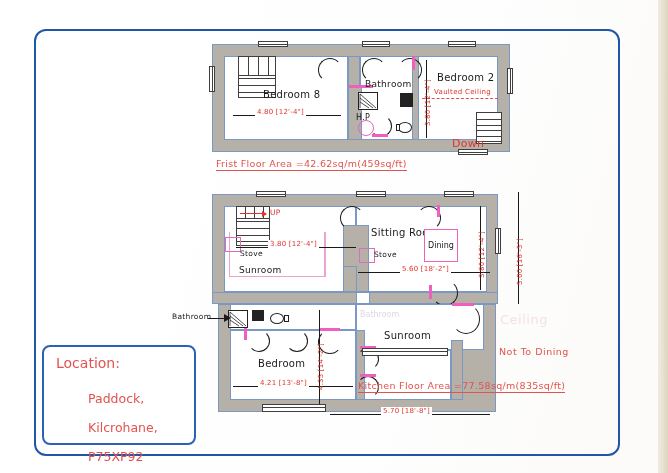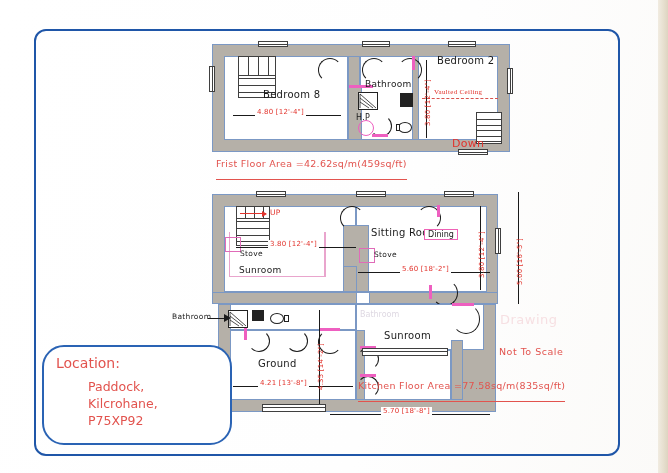--- a/index.html
+++ b/index.html
@@ -97,21 +97,21 @@
   .lbl.big { font-size: 10px; }
   .lbl.red {
     color: #e2332c;
   }
   .boxlbl {
     position: absolute;
     white-space: nowrap;
     font-size: 8px;
     color: #1a1a1a;
     border: 1px solid #ef62b6;
-    padding: 0 3px;
+    padding: 11px 3px;
     background: #fff;
   }
   .dim {
     position: absolute;
     white-space: nowrap;
     color: #e2332c;
     font-size: 7px;
     letter-spacing: .2px;
   }
   .dim.vert {
@@ -158,49 +158,49 @@
     border-bottom:3px solid transparent;
   }
 
   .area-note {
     position: absolute;
     white-space: nowrap;
     color: #e2534e;
     font-size: 9.5px;
     letter-spacing: .3px;
     border-bottom: 1px solid #e2534e;
-    padding-bottom: 10px;
+    padding-bottom: 1px;
   }
 
   
   #location-box {
     position: absolute;
     left: 42px;
     top: 345px;
-    width: 190px;
+    width: 154px;
     height: 100px;
     border: 2px solid #2a63b4;
-    border-radius: 22px;
+    border-radius: 8px;
     box-sizing: border-box;
     background: #fff;
   }
   #location-title {
     position: absolute;
     left: 12px; top: 8px;
     color: #e2534e;
     font-size: 14px;
   }
   #location-addr {
     position: absolute;
     left: 44px; top: 31px;
     color: #e2534e;
     font-size: 12.5px;
     line-height: 17px;
   }
-  #location-addr div { white-space: nowrap; }
+  #location-addr div { white-space: nowrap; margin-top: 12px; }
 
   
   .watermark {
     position: absolute;
     white-space: nowrap;
     color: #f2c9cf;
     font-size: 13px;
     opacity: .55;
     letter-spacing: .5px;
   }
@@ -300,23 +300,23 @@
     <div class="fixture" style="left:400px;top:93px;width:13px;height:14px;background:#222;"></div>
     <div class="fixture oval" style="left:398px;top:122px;width:14px;height:11px;"></div>
     <div class="fixture" style="left:396px;top:124px;width:4px;height:7px;"></div>
 
     <div class="hp-circle" style="left:358px;top:120px;width:16px;height:16px;"></div>
     <div class="door-swing" style="left:370px;top:115px;width:20px;height:20px;border-left-color:transparent;border-top-color:transparent;"></div>
     <div class="door-pink" style="left:372px;top:134px;width:16px;height:3px;"></div>
 
     <div class="lbl big" style="left:263px;top:89px;">Bedroom 8</div>
     <div class="lbl" style="left:365px;top:79px;">Bathroom</div>
-    <div class="lbl big" style="left:437px;top:55px;">Bedroom 2</div>
+    <div class="lbl big" style="left:437px;top:72px;">Bedroom 2</div>
     <div class="lbl" style="left:356px;top:113px;font-size:8px;">H.P</div>
-    <div class="lbl red" style="left:434px;top:88px;font-size:7px;font-family:Liberation Serif, serif;">Vaulted Ceiling</div>
+    <div class="lbl red" style="left:434px;top:88px;font-size:7px;">Vaulted Ceiling</div>
     <div class="lbl red" style="left:452px;top:125px;font-size:11px;margin-top:12px;">Down</div>
 
     <div style="position:absolute;left:422px;top:98px;width:76px;border-top:1px dashed #d8534f;"></div>
 
     <div class="dimline" style="left:233px;top:115px;width:108px;"></div>
     <div class="dim" style="left:255px;top:108px;background:#fff;padding:0 2px;">4.80  [12'-4"]</div>
 
     <div class="dimline v" style="left:426px;top:60px;height:78px;"></div>
     <div class="dim vert" style="left:424px;top:126px;">3.80  [12'-4"]</div>
 
@@ -404,21 +404,21 @@
       <line x1="2" y1="2" x2="2" y2="16" stroke="#222" stroke-width=".8"></line>
     </svg>
     <div class="fixture" style="left:252px;top:310px;width:12px;height:11px;background:#222;"></div>
     <div class="fixture oval" style="left:270px;top:313px;width:14px;height:11px;"></div>
     <div class="fixture" style="left:284px;top:315px;width:5px;height:7px;"></div>
 
     <div class="lbl" style="left:172px;top:312px;font-size:7.5px;">Bathroom</div>
     <div class="dimline" style="left:208px;top:318px;width:18px;"></div>
     <div style="position:absolute;left:224px;top:314px;width:0;height:0;border-left:7px solid #1a1a1a;border-top:4px solid transparent;border-bottom:4px solid transparent;"></div>
 
-    <div class="lbl big" style="left:258px;top:358px;">Ground</div>
+    <div class="lbl big" style="left:258px;top:358px;">Bedroom</div>
     <div class="lbl big" style="left:384px;top:330px;">Sunroom</div>
 
     <div class="ghost" style="left:360px;top:310px;">Bathroom</div>
 
     <div class="door-swing" style="left:248px;top:330px;width:20px;height:20px;border-left-color:transparent;border-top-color:transparent;"></div>
     <div class="door-pink" style="left:244px;top:328px;width:3px;height:12px;"></div>
     <div class="door-swing" style="left:286px;top:330px;width:20px;height:20px;border-left-color:transparent;border-top-color:transparent;"></div>
     <div class="door-swing" style="left:318px;top:330px;width:22px;height:22px;border-right-color:transparent;border-top-color:transparent;"></div>
     <div class="door-pink" style="left:320px;top:328px;width:20px;height:3px;"></div>
     <div class="door-swing" style="left:357px;top:348px;width:20px;height:20px;border-left-color:transparent;border-bottom-color:transparent;"></div>
@@ -436,22 +436,22 @@
 
     <div class="dimline v" style="left:319px;top:310px;height:94px;"></div>
     <div class="dim vert" style="left:317px;top:390px;">4.35  [14'-2"]</div>
 
     <div class="dimline" style="left:330px;top:414px;width:160px;"></div>
     <div class="dim" style="left:381px;top:407px;background:#fff;padding:0 2px;">5.70  [18'-8"]</div>
 
     <div class="area-note" style="left:358px;top:380px;">Kitchen Floor Area =77.58sq/m(835sq/ft)</div>
   </div>
 
-  <div class="watermark" style="left:500px;top:312px;">Drawing</div>
-  <div class="notscale" style="left:499px;top:346px;">Not To Scale</div>
+  <div class="watermark" style="left:500px;top:312px;">Ceiling</div>
+  <div class="notscale" style="left:499px;top:346px;">Not To Dining</div>
 
   <div id="location-box">
     <div id="location-title">Location:</div>
     <div id="location-addr">
       <div>Paddock,</div>
       <div>Kilcrohane,</div>
       <div>P75XP92</div>
     </div>
   </div>
 

